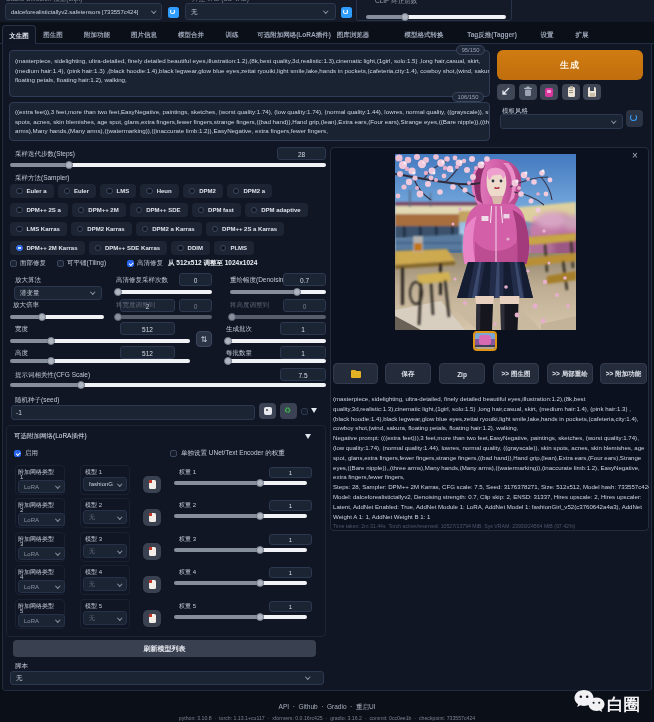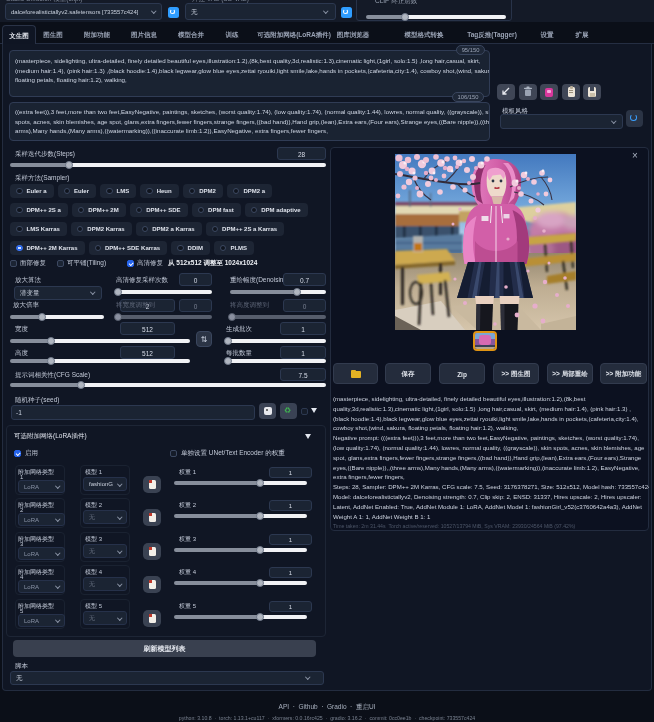--- a/index.html
+++ b/index.html
@@ -75,20 +75,21 @@
 
 <div class="cnt" style="left:456px;top:45px;width:29px;height:10px;line-height:9px;">95/150</div>
 <div class="txa" style="left:9px;top:50px;width:481px;height:47px;padding:5px 4px 0 5px;">(masterpiece, sidelighting, ultra-detailed, finely detailed beautiful eyes,illustration:1.2),(8k,best quality,3d,realistic:1.3),cinematic light,(1girl, solo:1.5) ,long hair,casual, skirt,
 (medium hair:1.4), (pink hair:1.3) ,(black hoodie:1.4),black legwear,glow blue eyes,zettai ryouiki,light smile,lake,hands in pockets,(cafeteria,city:1.4), cowboy shot,(wind, sakura,
 floating petals, floating hair:1.2), walking,</div>
 <div class="cnt" style="left:452px;top:92px;width:32px;height:10px;line-height:9px;">106/150</div>
 <div class="txa" style="left:9px;top:102px;width:481px;height:39px;padding:4px 4px 0 5px;">((extra feet)),3 feet,more than two feet,EasyNegative, paintings, sketches, (worst quality:1.74), (low quality:1.74), (normal quality:1.44), lowres, normal quality, ((grayscale)), skin
 spots, acnes, skin blemishes, age spot, glans,extra fingers,fewer fingers,strange fingers,((bad hand)),Hand grip,(lean),Extra ears,(Four ears),Strange eyes,((Bare nipple)),((three
 arms),Many hands,(Many arms),((watermarking)),((inaccurate limb:1.2)),EasyNegative, extra fingers,fewer fingers,</div>
 
+<div class="abs" style="left:497px;top:50px;width:146px;height:30px;background:linear-gradient(180deg,#d07c12 0%,#c06e0d 100%);border-radius:6px;color:#fdf2e0;font-size:9px;font-weight:700;text-align:center;line-height:30px;letter-spacing:1px;">生成</div>
 <div class="tool" style="left:497px;">
   <svg width="18" height="16" viewBox="0 0 18 16">
         <path d="M12 4 L6 10 M6 6.5 L6 10 L9.5 10" stroke="#e8eaf0" stroke-width="1.3" fill="none"></path>
       </svg>
 </div>
 <div class="tool" style="left:519px;">
   <svg width="18" height="16" viewBox="0 0 18 16">
         <g stroke="#aeb6c4" stroke-width="1" fill="#aeb6c4">
           <rect x="6" y="5.5" width="6" height="6.5" rx="1" fill="#9aa3b3" stroke="none"></rect>
           <rect x="5" y="3.8" width="8" height="1.2" rx="0.6" stroke="none"></rect>
@@ -636,14 +637,27 @@
 extra fingers,fewer fingers,
 Steps: 28, Sampler: DPM++ 2M Karras, CFG scale: 7.5, Seed: 3176378271, Size: 512x512, Model hash: 733557c424,
 Model: dalceforealistictallyv2, Denoising strength: 0.7, Clip skip: 2, ENSD: 31337, Hires upscale: 2, Hires upscaler:
 Latent, AddNet Enabled: True, AddNet Module 1: LoRA, AddNet Model 1: fashionGirl_v52(c3760642a4a3), AddNet
 Weight A 1: 1, AddNet Weight B 1: 1</div>
 <div class="abs" style="left:333px;top:523px;width:316px;color:#4d5668;font-size:5.2px;">Time taken: 2m 31.44s&nbsp;&nbsp;Torch active/reserved: 10527/13794 MiB, Sys VRAM: 23930/24564 MiB (97.42%)</div>
 
 <div class="abs" style="left:0;top:703px;width:654px;height:14px;color:#aab2c0;font-size:6.5px;text-align:center;">API&nbsp;&nbsp;·&nbsp;&nbsp;Github&nbsp;&nbsp;·&nbsp;&nbsp;Gradio&nbsp;&nbsp;·&nbsp;&nbsp;重启UI</div>
 <div class="abs" style="left:0;top:715px;width:654px;height:10px;color:#79818f;font-size:5.2px;text-align:center;">python: 3.10.8&nbsp;&nbsp;·&nbsp;&nbsp;torch: 1.13.1+cu117&nbsp;&nbsp;·&nbsp;&nbsp;xformers: 0.0.16rc425&nbsp;&nbsp;·&nbsp;&nbsp;gradio: 3.16.2&nbsp;&nbsp;·&nbsp;&nbsp;commit: 0cc0ee1b&nbsp;&nbsp;·&nbsp;&nbsp;checkpoint: 733557c424</div>
 
+<div class="abs" id="wmark" style="left:570px;top:685px;width:84px;height:34px;">
+<svg width="84" height="34" viewBox="0 0 84 34">
+<g fill="#f2f2f4">
+<path d="M14 5 C8.5 5 4.5 8.6 4.5 13 C4.5 15.6 5.9 17.8 8.1 19.2 L7.2 22 L10.4 20.3 C11.5 20.7 12.7 21 14 21 C19.5 21 23.5 17.4 23.5 13 C23.5 8.6 19.5 5 14 5 Z"></path>
+<path d="M26.5 12.5 C21.9 12.5 18.5 15.5 18.5 19.2 C18.5 22.9 21.9 25.9 26.5 25.9 C27.6 25.9 28.6 25.7 29.5 25.4 L32.3 26.9 L31.5 24.4 C33.3 23.2 34.5 21.3 34.5 19.2 C34.5 15.5 31.1 12.5 26.5 12.5 Z"></path>
+</g>
+<circle cx="10.8" cy="11.7" r="1.25" fill="#12151d"></circle>
+        <circle cx="17.2" cy="11.7" r="1.25" fill="#12151d"></circle>
+<circle cx="23.6" cy="17.8" r="1.05" fill="#12151d"></circle>
+        <circle cx="29.2" cy="17.8" r="1.05" fill="#12151d"></circle>
+<text x="37" y="25" font-family="Liberation Sans" font-size="16.5" font-weight="bold" fill="#f2f2f4">白圈</text>
+</svg>
+</div>
 
 </div>
 
 </body></html>

